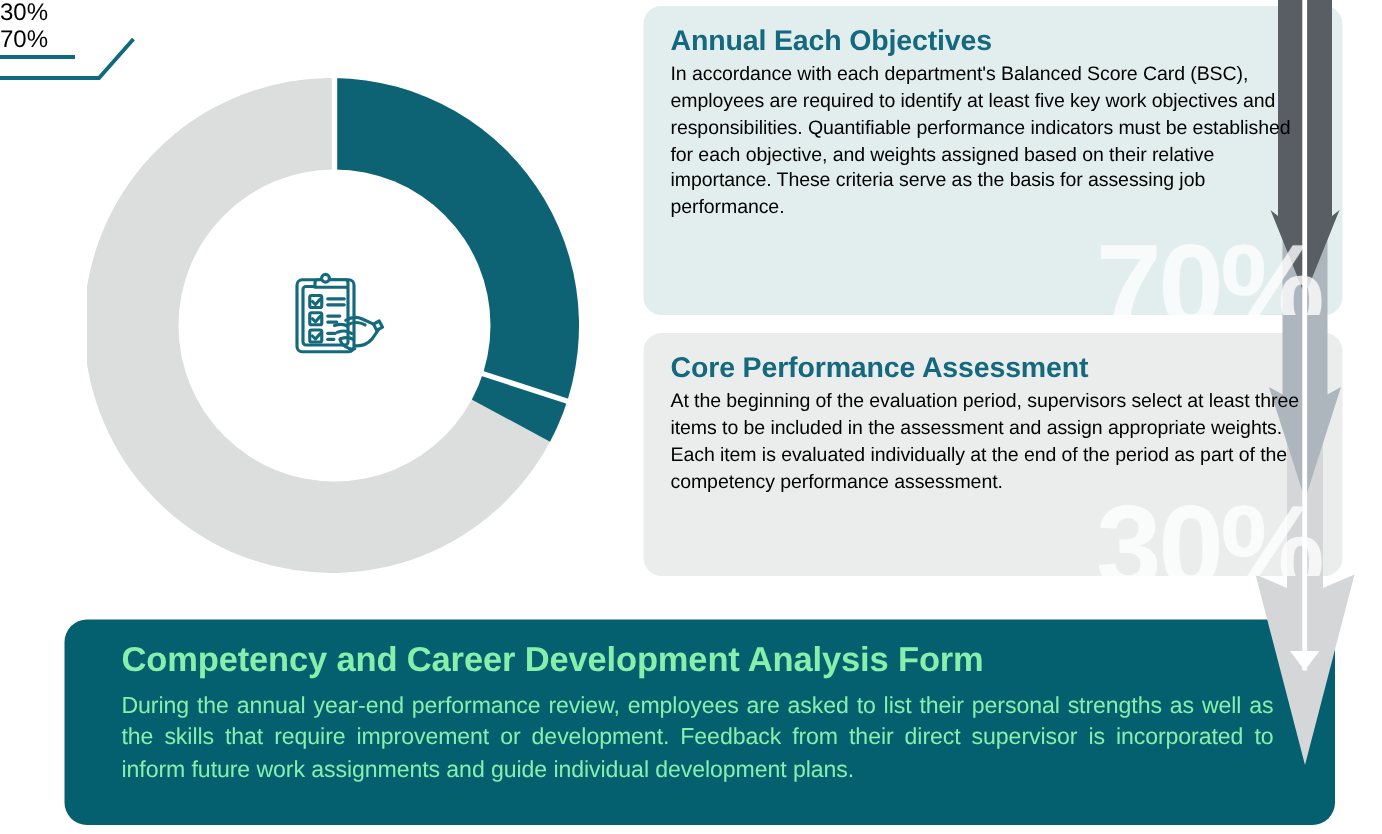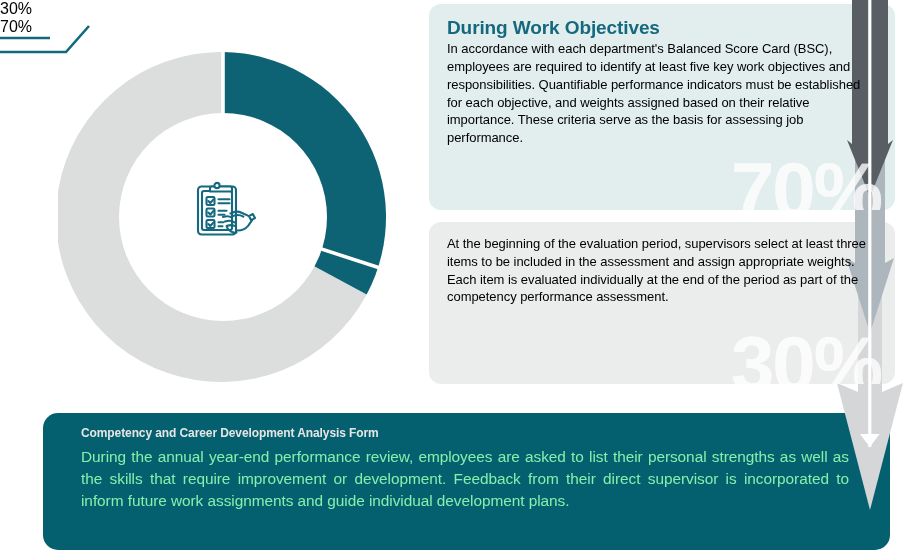--- a/index.html
+++ b/index.html
@@ -118,23 +118,23 @@
     left: 43px;
     top: 413px;
     width: 847px;
     height: 137px;
     background: #04606e;
     border-radius: 15px;
     box-sizing: border-box;
     padding: 13px 32px 0 38px;
   }
   #bottom-title {
-    color: #e5e5e5;
-    font-weight: bold;
-    font-size: 12px;
+    color: #86efac;
+    font-weight: bold;
+    font-size: 23px;
     line-height: 1.2;
     margin: 0 0 6px 0;
     letter-spacing: -0.1px;
   }
   #bottom-body {
     color: #86efac;
     font-size: 15.4px;
     line-height: 1.42;
     margin: 0;
     text-align: justify;
@@ -208,28 +208,29 @@
 <div id="callout-70">
   <span>70%</span>
   <svg class="callout-line" width="112" height="62" viewBox="0 0 112 62" style="left:-6px; top:20px;">
     <path d="M 0 32 L 72 32 L 95 6" fill="none" stroke="#0f6a7d" stroke-width="2.6"></path>
   </svg>
 </div>
 
 <div class="panel" id="panel-1">
   <div class="panel-watermark">70%</div>
   <div class="panel-inner">
-    <h2 class="panel-title">During Work Objectives</h2>
+    <h2 class="panel-title">Annual Each Objectives</h2>
     <p class="panel-body">In accordance with each department's Balanced Score Card (BSC), employees are required to identify at least five key work objectives and responsibilities. Quantifiable performance indicators must be established for each objective, and weights assigned based on their relative importance. These criteria serve as the basis for assessing job performance.</p>
   </div>
 </div>
 
 <div class="panel" id="panel-2">
   <div class="panel-watermark">30%</div>
   <div class="panel-inner">
+    <h2 class="panel-title">Core Performance Assessment</h2>
     <p class="panel-body">At the beginning of the evaluation period, supervisors select at least three items to be included in the assessment and assign appropriate weights. Each item is evaluated individually at the end of the period as part of the competency performance assessment.</p>
   </div>
 </div>
 
 <div id="bottom-banner">
   <h2 id="bottom-title">Competency and Career Development Analysis Form</h2>
   <p id="bottom-body">During the annual year-end performance review, employees are asked to list their personal strengths as well as the skills that require improvement or development. Feedback from their direct supervisor is incorporated to inform future work assignments and guide individual development plans.</p>
 </div>
 
 <div id="arrow-stack">

